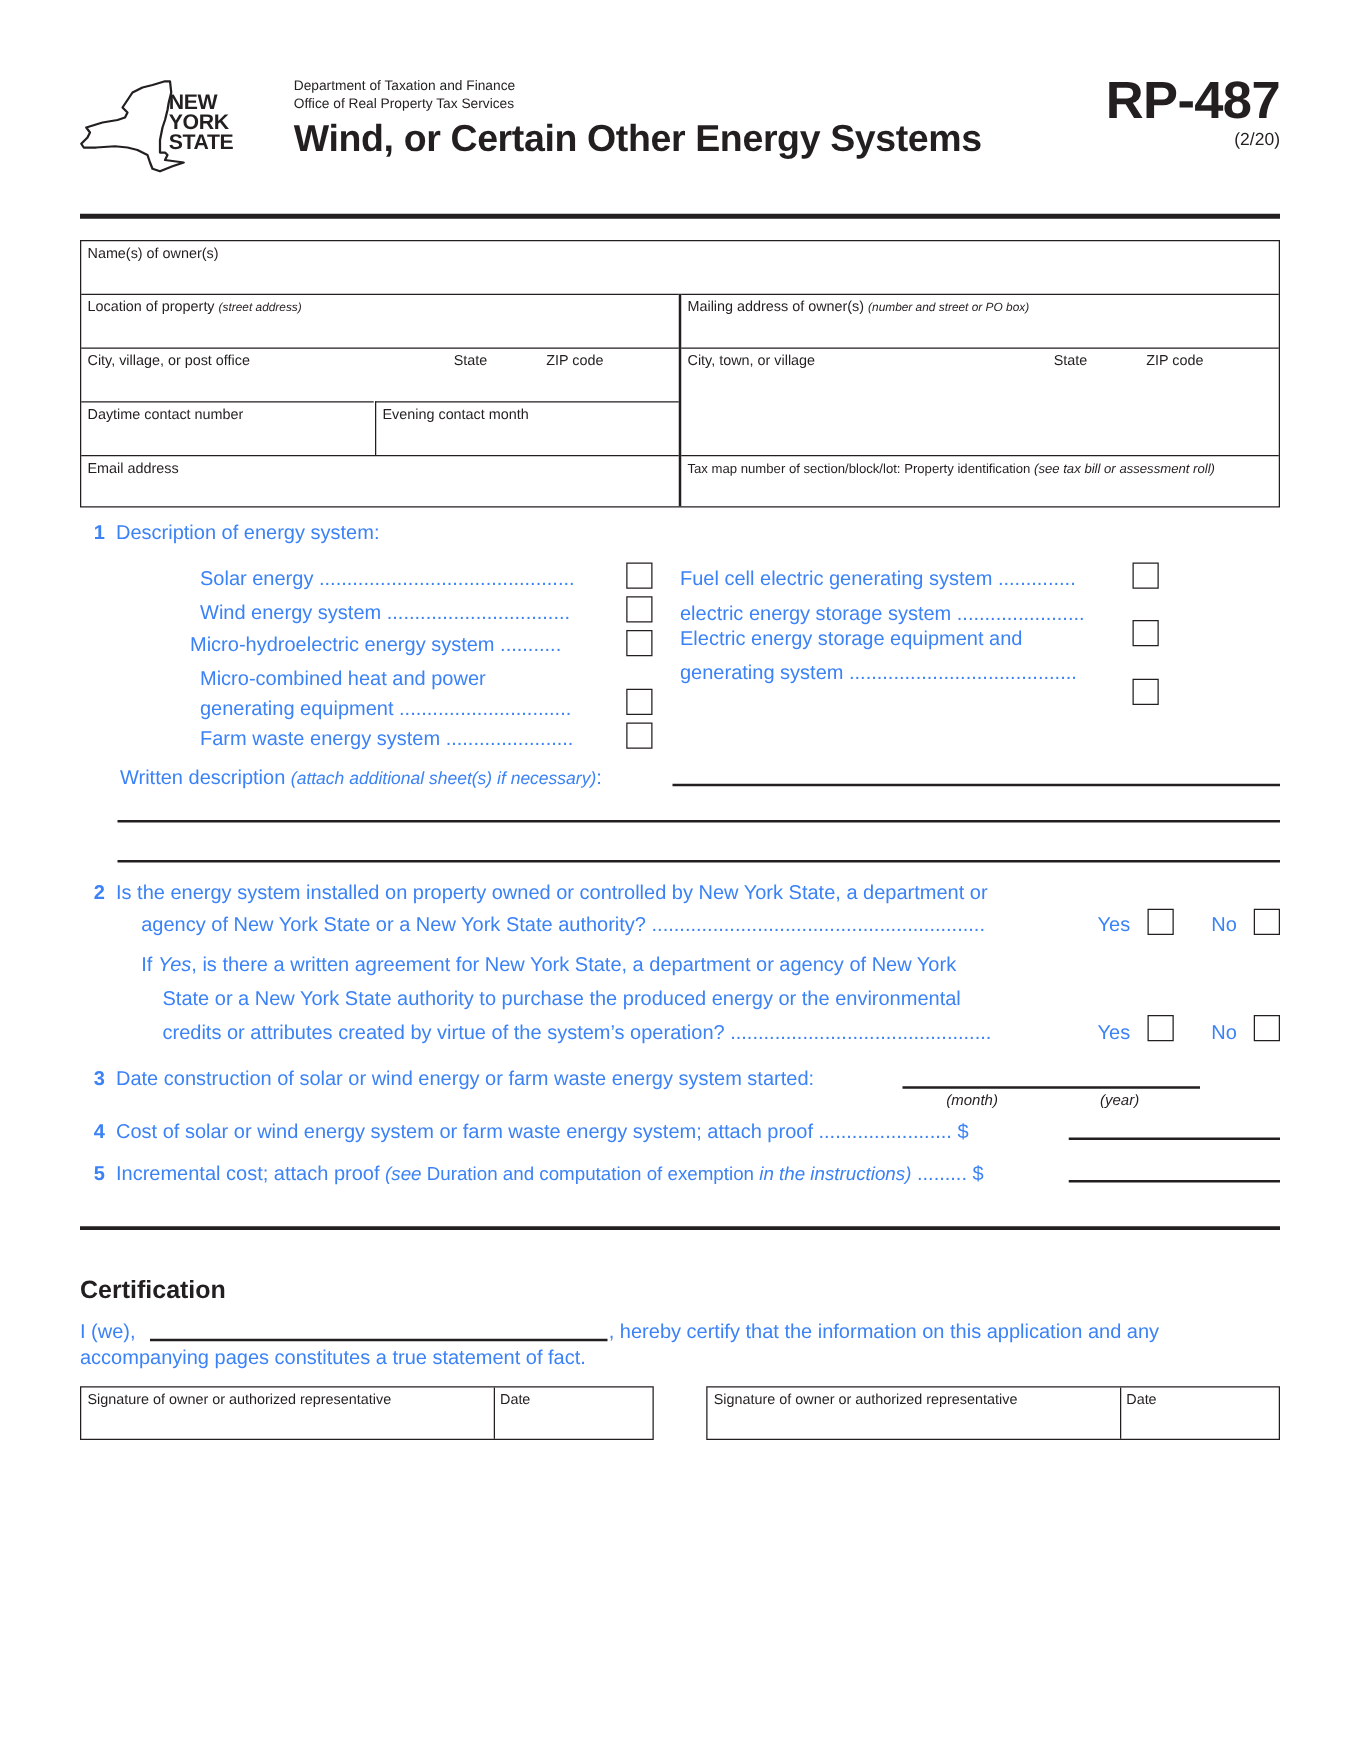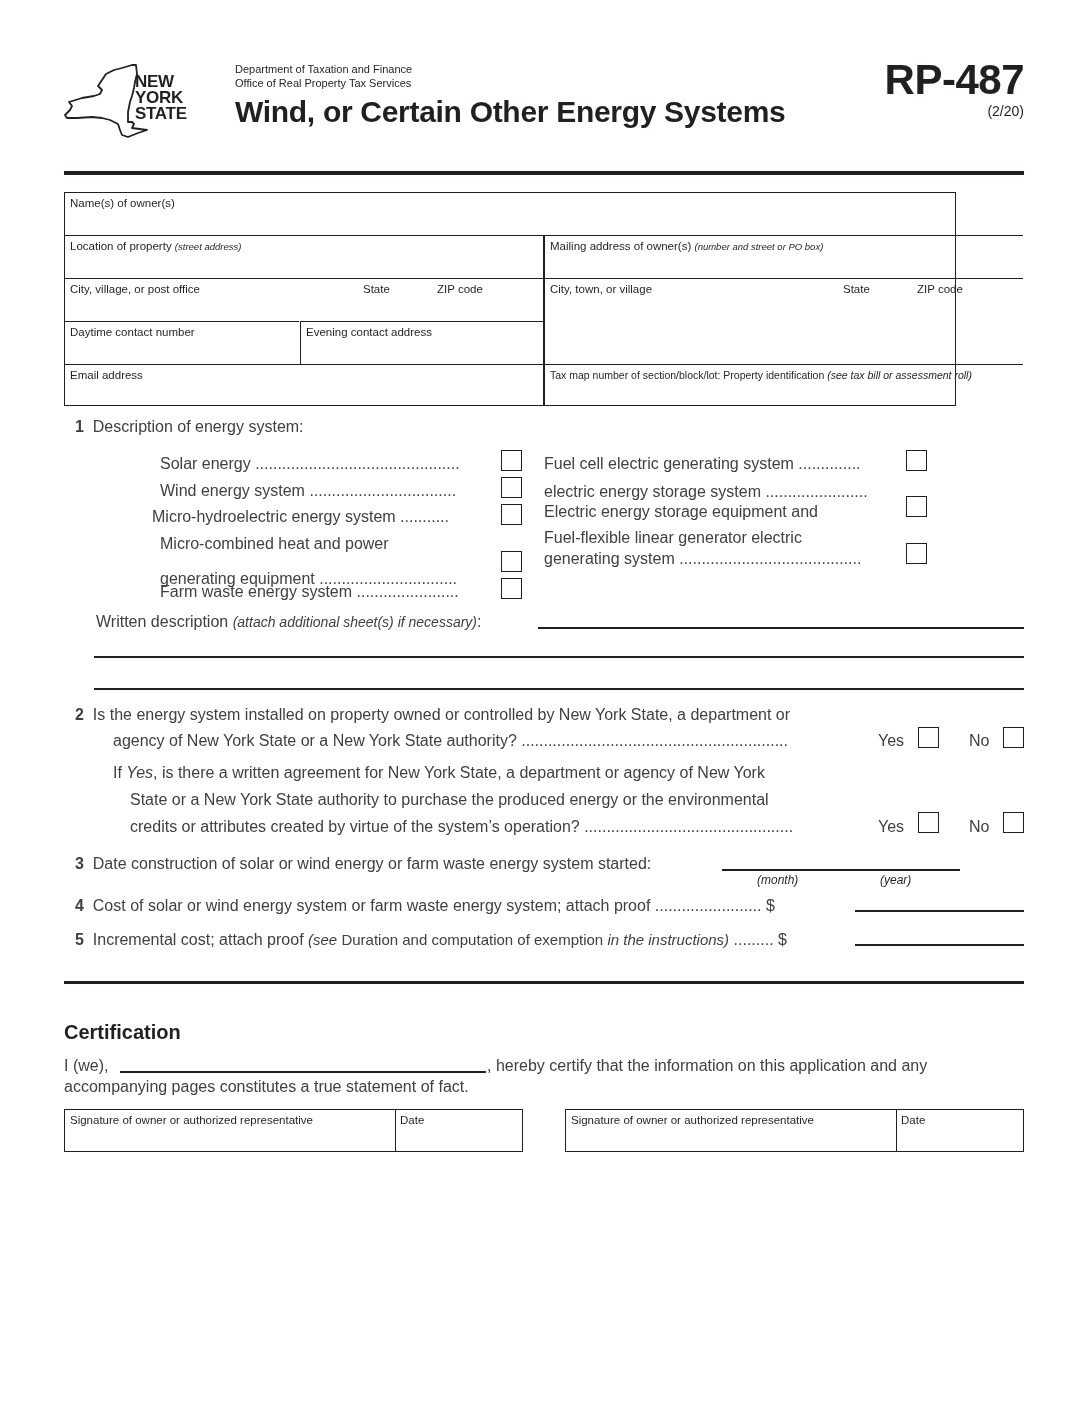--- a/index.html
+++ b/index.html
@@ -12,28 +12,28 @@
   #logo { left: 62px; top: 62px; width: 135px; height: 80px; }
   #logo svg { position: absolute; left: 0; top: 0; }
   .logo-text { position: absolute; left: 73px; font-family: "Liberation Sans", sans-serif; font-weight: bold; font-size: 17px; line-height: 16px; letter-spacing: -0.3px; color: #231f20; }
   .dept { left: 235px; font-size: 11px; line-height: 14px; color: #231f20; }
   .title { left: 235px; top: 95px; font-size: 30px; font-weight: bold; line-height: 33px; letter-spacing: -0.3px; color: #231f20; }
   .formno { right: 64px; top: 58px; font-size: 42px; font-weight: bold; letter-spacing: -0.5px; line-height: 44px; color: #231f20; }
   .rev { right: 64px; top: 103px; font-size: 14px; color: #231f20; }
   .rule-heavy { left: 64px; width: 960px; height: 4px; background: #231f20; }
 
   
-  .grid { left: 64px; top: 192px; width: 892px; height: 214px; border: 1px solid #231f20; }
+  .grid { left: 64px; top: 192px; width: 960px; height: 214px; border: 1px solid #231f20; }
   .cell { position: absolute; border-top: 1px solid #231f20; font-size: 11.5px; color: #231f20; padding: 4px 0 0 5px; }
   .cell .it { font-style: italic; font-size: 9.5px; }
   .vline { position: absolute; background: #231f20; width: 2px; }
   .label-inline { position: absolute; font-size: 11.5px; }
 
   
-  .q { font-size: 16px; line-height: 20px; color: #404040; }
+  .q { font-size: 16px; line-height: 20px; color: #3b82f6; }
   .qnum { font-weight: bold; }
   .cb { position: absolute; width: 21px; height: 21px; border: 1.3px solid #231f20; background: #fff; cursor: pointer; }
   .it { font-style: italic; }
   .hline { position: absolute; height: 1.5px; background: #231f20; }
   .small-it { font-size: 12px; font-style: italic; }
 
   
   .cert-h { left: 64px; top: 1021px; font-size: 20px; font-weight: bold; }
   .sigbox { position: absolute; top: 1109px; height: 43px; border: 1px solid #231f20; }
   .sigbox .lbl { position: absolute; top: 4px; font-size: 11.5px; }
@@ -79,21 +79,21 @@
   </div>
   <div class="cell" style="left:480px;top:85px;width:478px;height:43px">
     <span>City, town, or village</span>
     <span class="label-inline" style="left:298px;top:4px">State</span>
     <span class="label-inline" style="left:372px;top:4px">ZIP code</span>
   </div>
   <div class="cell" style="left:0;top:128px;width:234px;height:43px">
     <span>Daytime contact number</span>
   </div>
   <div class="cell" style="left:235px;top:128px;width:243px;height:43px;border-left:1px solid #231f20">
-    <span>Evening contact address</span>
+    <span>Evening contact month</span>
   </div>
   <div class="cell" style="left:0;top:171px;width:478px;height:41px">
     <span>Email address</span>
   </div>
   <div class="cell" style="left:480px;top:171px;width:478px;height:41px;font-size:10.5px">
     <span>Tax map number of section/block/lot: Property identification</span>
     <span class="it" style="font-size:10.5px">(see tax bill or assessment roll)</span>
   </div>
   <div class="vline" style="left:478px;top:42px;height:170px"></div>
 </div>
@@ -106,38 +106,37 @@
 <div class="cb" style="left:501px;top:450px"></div>
 
 <div class="abs q" style="left:160px;top:481px"><span>Wind energy system  .................................</span></div>
 <div class="cb" style="left:501px;top:477px"></div>
 
 <div class="abs q" style="left:152px;top:507px"><span>Micro-hydroelectric energy system  ...........</span></div>
 <div class="cb" style="left:501px;top:504px"></div>
 
 <div class="abs q" style="left:160px;top:534px">
   <div>Micro-combined heat and power</div>
-  <div style="margin-top:15px">generating equipment  ...............................</div>
+  <div style="margin-top:4px">generating equipment  ...............................</div>
 </div>
 <div class="cb" style="left:501px;top:551px"></div>
 
 <div class="abs q" style="left:160px;top:582px"><span>Farm waste energy system  .......................</span></div>
 <div class="cb" style="left:501px;top:578px"></div>
 
 <div class="abs q" style="left:544px;top:454px"><span>Fuel cell electric generating system  ..............</span></div>
 <div class="cb" style="left:906px;top:450px"></div>
 
 <div class="abs q" style="left:544px;top:481px">
   <div style="margin-top:1px">electric energy storage system  .......................</div>
   <div>Electric energy storage equipment and</div>
 </div>
 <div class="cb" style="left:906px;top:496px"></div>
 
 <div class="abs q" style="left:544px;top:528px">
-  <div>Fuel-flexible linear generator electric</div>
   <div style="margin-top:1px">generating system  .........................................</div>
 </div>
 <div class="cb" style="left:906px;top:543px"></div>
 
 <div class="abs q" style="left:96px;top:612px">
   <span>Written description</span>
   <span class="it" style="font-size:14px">(attach additional sheet(s) if necessary)</span><span>:</span>
 </div>
 <div class="hline" style="left:538px;top:627px;width:486px"></div>
 <div class="hline" style="left:94px;top:656px;width:930px"></div>

